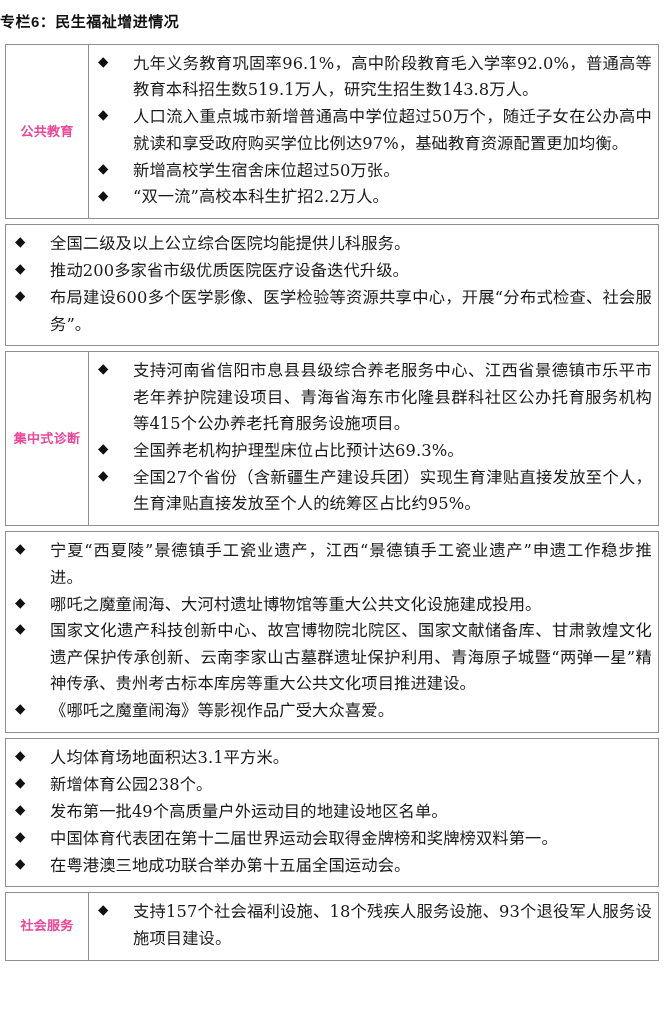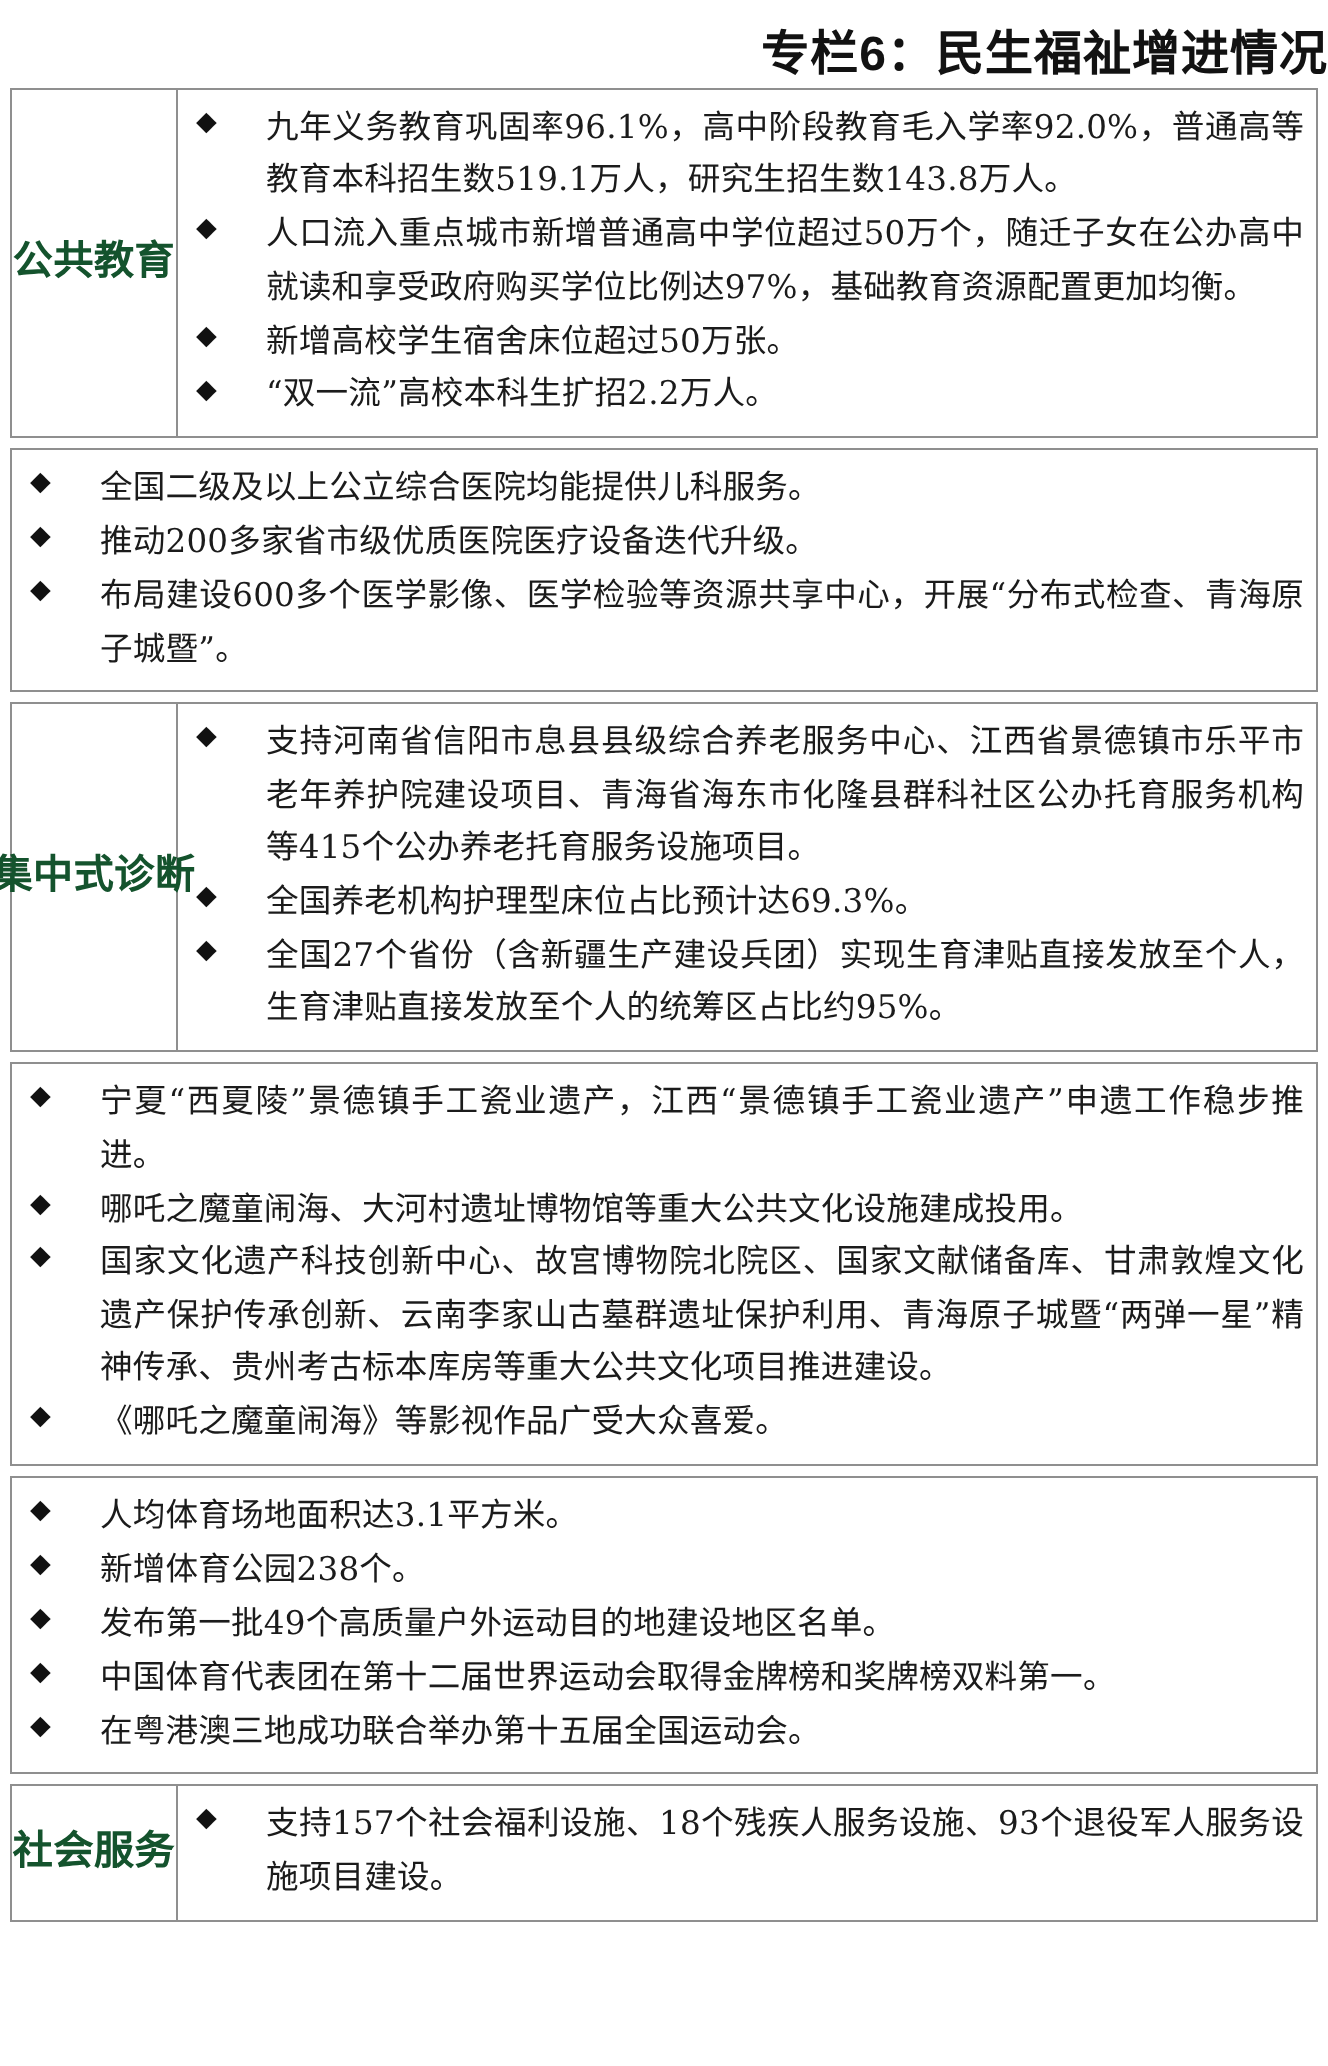--- a/index.html
+++ b/index.html
@@ -18,24 +18,24 @@
 
   .page {
     position: relative;
     width: 664px;
     height: 1033px;
     box-sizing: border-box;
   }
 
   
   .doc-title {
-    text-align: right;
+    text-align: left;
     font-family: "Liberation Sans", "DejaVu Sans", sans-serif;
     font-weight: bold;
-    font-size: 24px;
+    font-size: 15px;
     letter-spacing: 0.5px;
     color: #121212;
     margin: 0;
     padding-top: 12px;
     padding-bottom: 0;
     line-height: 1.3;
     height: 44px;
     box-sizing: border-box;
   }
 
@@ -67,23 +67,23 @@
     display: flex;
     align-items: center;
     justify-content: center;
     box-sizing: border-box;
     padding: 2px 3px;
   }
 
   .label-text {
     font-family: "Liberation Sans", "DejaVu Sans", sans-serif;
     font-weight: bold;
-    font-size: 20px;
+    font-size: 13px;
     letter-spacing: 0.3px;
-    color: #14532d;
+    color: #ec4899;
     white-space: nowrap;
     text-align: center;
     line-height: 1.25;
   }
 
   .cell-body {
     flex: 1 1 auto;
     box-sizing: border-box;
     padding: 6px 6px 7px 0px;
   }
@@ -161,21 +161,21 @@
             <li class="bullet-item">
               <span class="bullet-icon">◆</span>
               <span class="bullet-text">全国二级及以上公立综合医院均能提供儿科服务。</span>
             </li>
             <li class="bullet-item">
               <span class="bullet-icon">◆</span>
               <span class="bullet-text">推动200多家省市级优质医院医疗设备迭代升级。</span>
             </li>
             <li class="bullet-item">
               <span class="bullet-icon">◆</span>
-              <span class="bullet-text">布局建设600多个医学影像、医学检验等资源共享中心，开展“分布式检查、青海原子城暨”。</span>
+              <span class="bullet-text">布局建设600多个医学影像、医学检验等资源共享中心，开展“分布式检查、社会服务”。</span>
             </li>
           </ul>
         </div>
       </div>
       <div class="section-block">
         <div class="cell-label">
           <span class="label-text">集中式诊断</span>
         </div>
         <div class="cell-body">
           <ul class="bullet-list">

